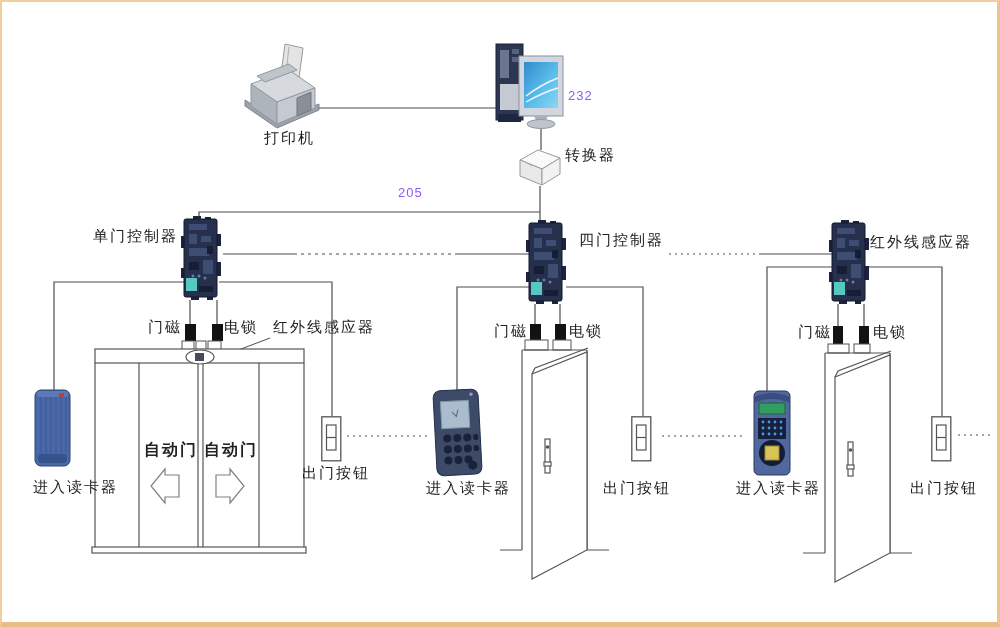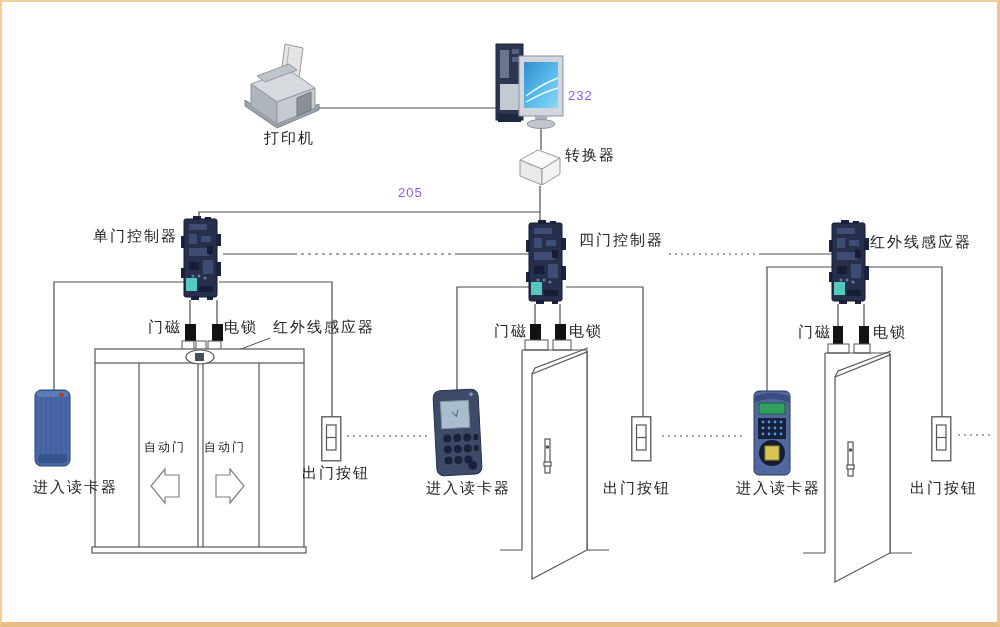--- a/index.html
+++ b/index.html
@@ -17,21 +17,21 @@
   .art{position:absolute;left:0;top:0;}
   .lbl{
     position:absolute;
     color:#222;
     white-space:nowrap;
     letter-spacing:2px;
     line-height:1.1;
     font-weight:500;
   }
   .s17{font-size:15px;}
-  .s16{font-size:12px;}
+  .s16{font-size:16px;font-weight:bold;}
   .s15{font-size:15px;}
   .num{font-size:13px;letter-spacing:1px;color:#8b5cf6;}
 </style>
 </head>
 <body>
 
 <div class="stage">
 
   <svg class="art" width="995" height="620" viewBox="0 0 995 620">
 

